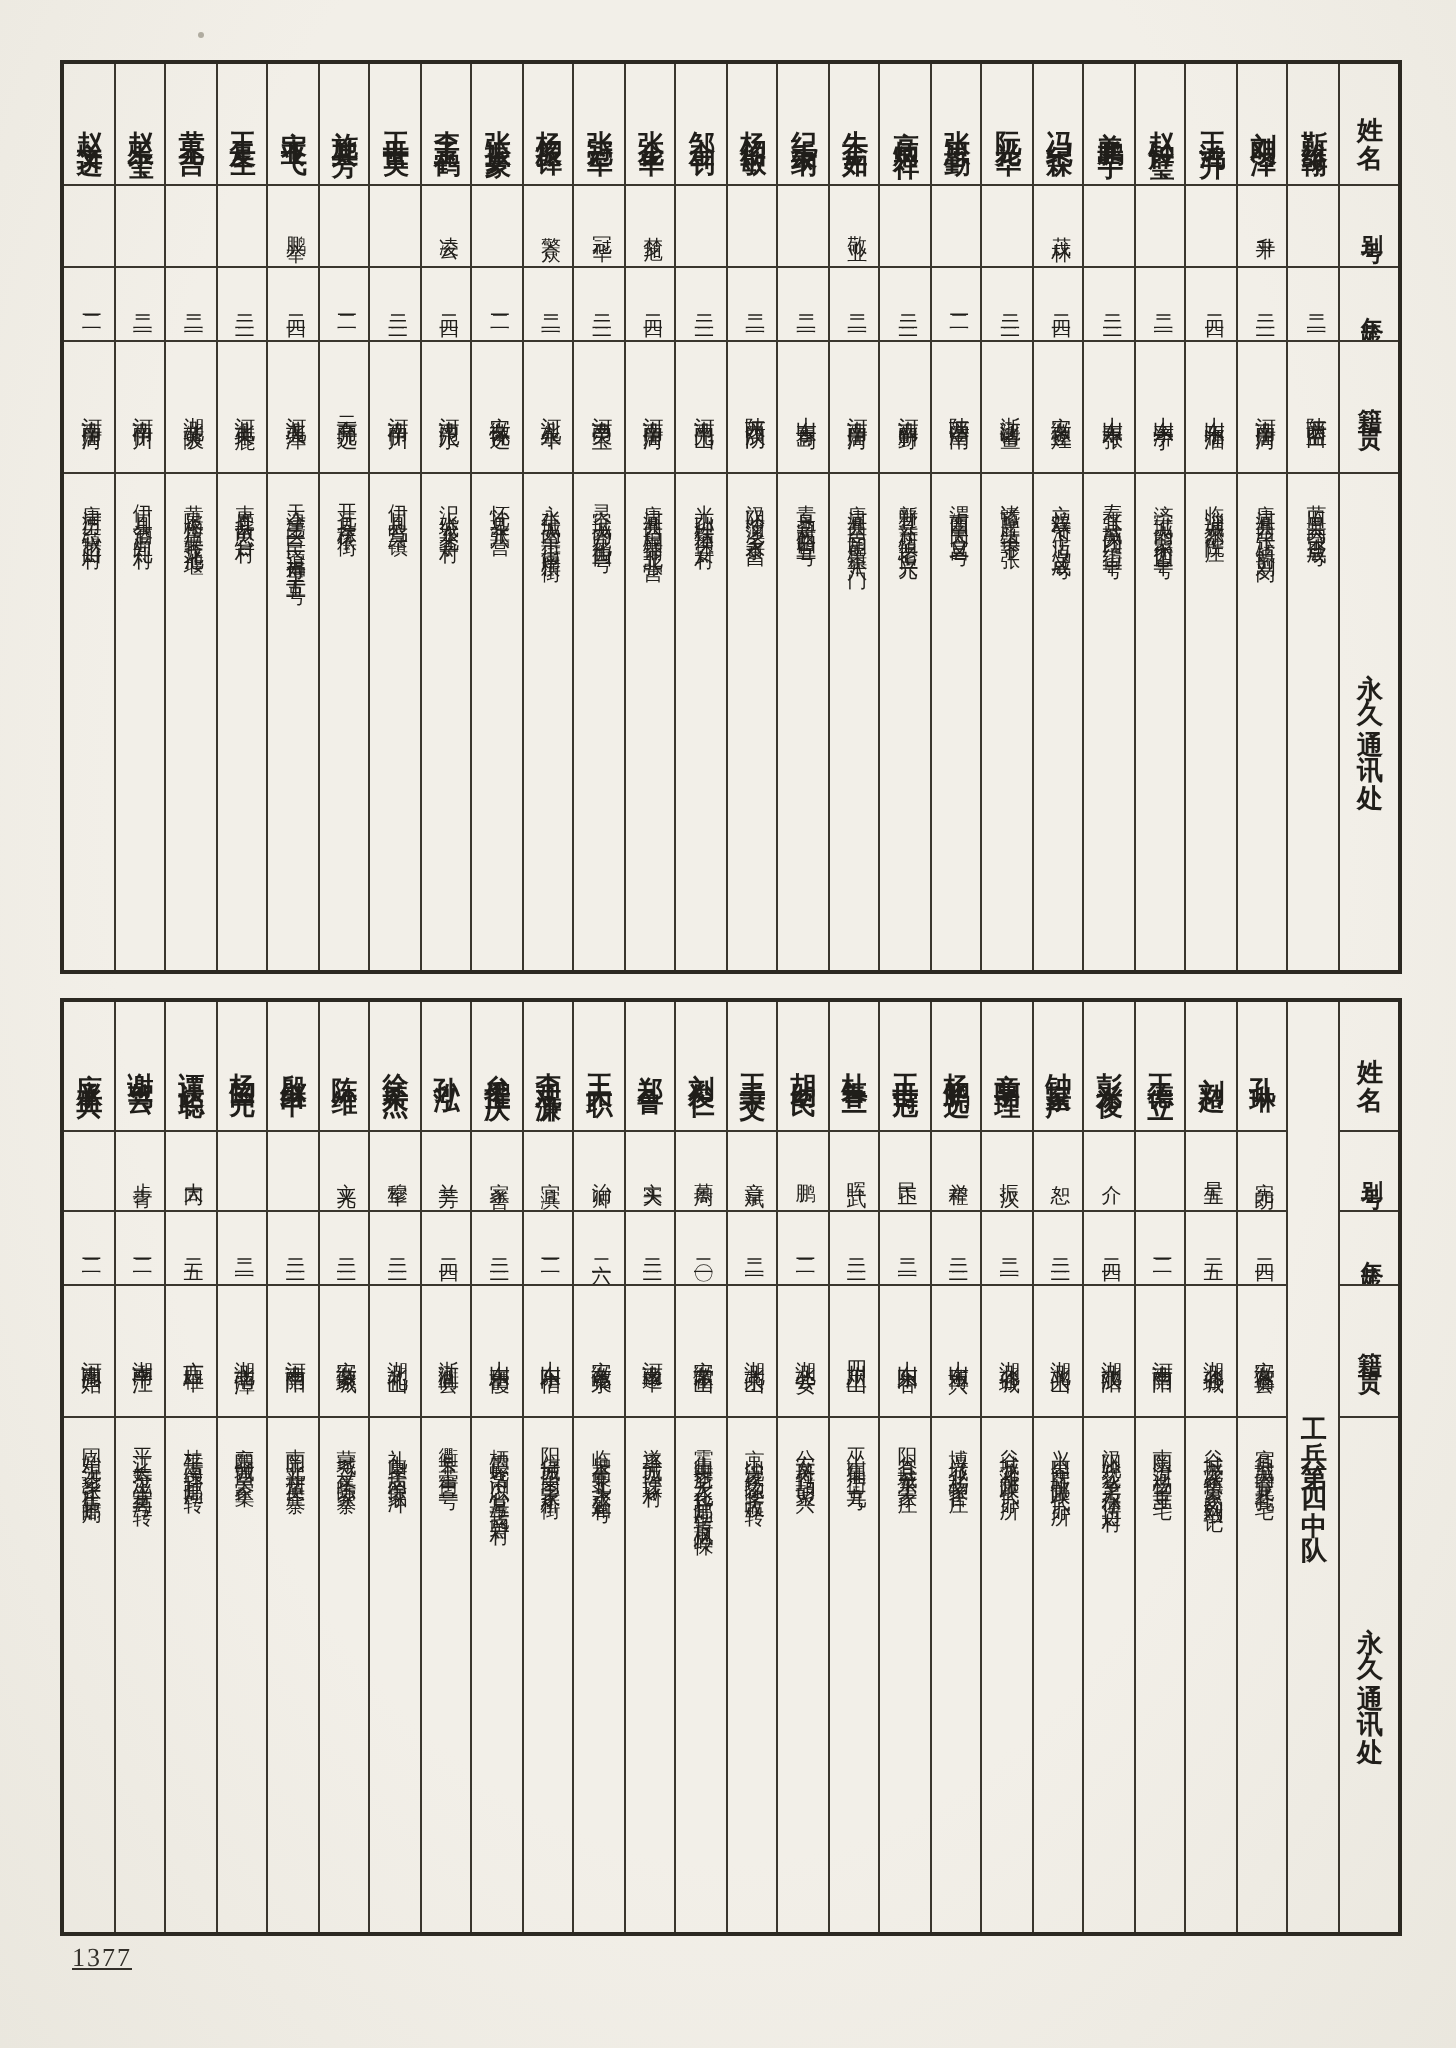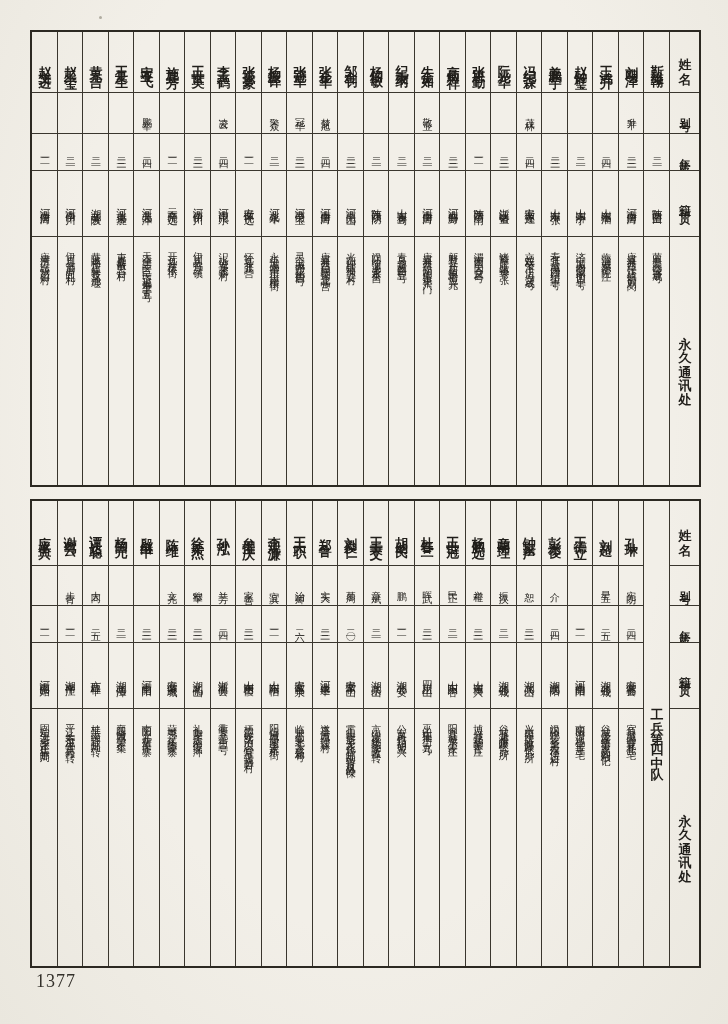--- a/index.html
+++ b/index.html
@@ -60,21 +60,21 @@
   .header .native{font-size:12px;letter-spacing:9px;}
   .header .address{font-size:13px;letter-spacing:14px;
     justify-content:center;padding-top:0;}
 
   .unit .cell{flex:1 1 auto;border-top:none;
     font-size:13px;font-weight:bold;letter-spacing:12px;
     justify-content:center;}
 
   .pageno{
     position:absolute;left:36px;top:971px;
-    font-size:18px;letter-spacing:1px;color:#33302a;
+    font-size:13px;letter-spacing:1px;color:#33302a;text-decoration:underline;
   }
   .speck{position:absolute;left:99px;top:16px;width:3px;height:3px;
     background:#8d887b;border-radius:50%;opacity:.65;}
 </style>
 </head>
 <body>
 
 <div class="page">
   <div class="speck"></div>
 

